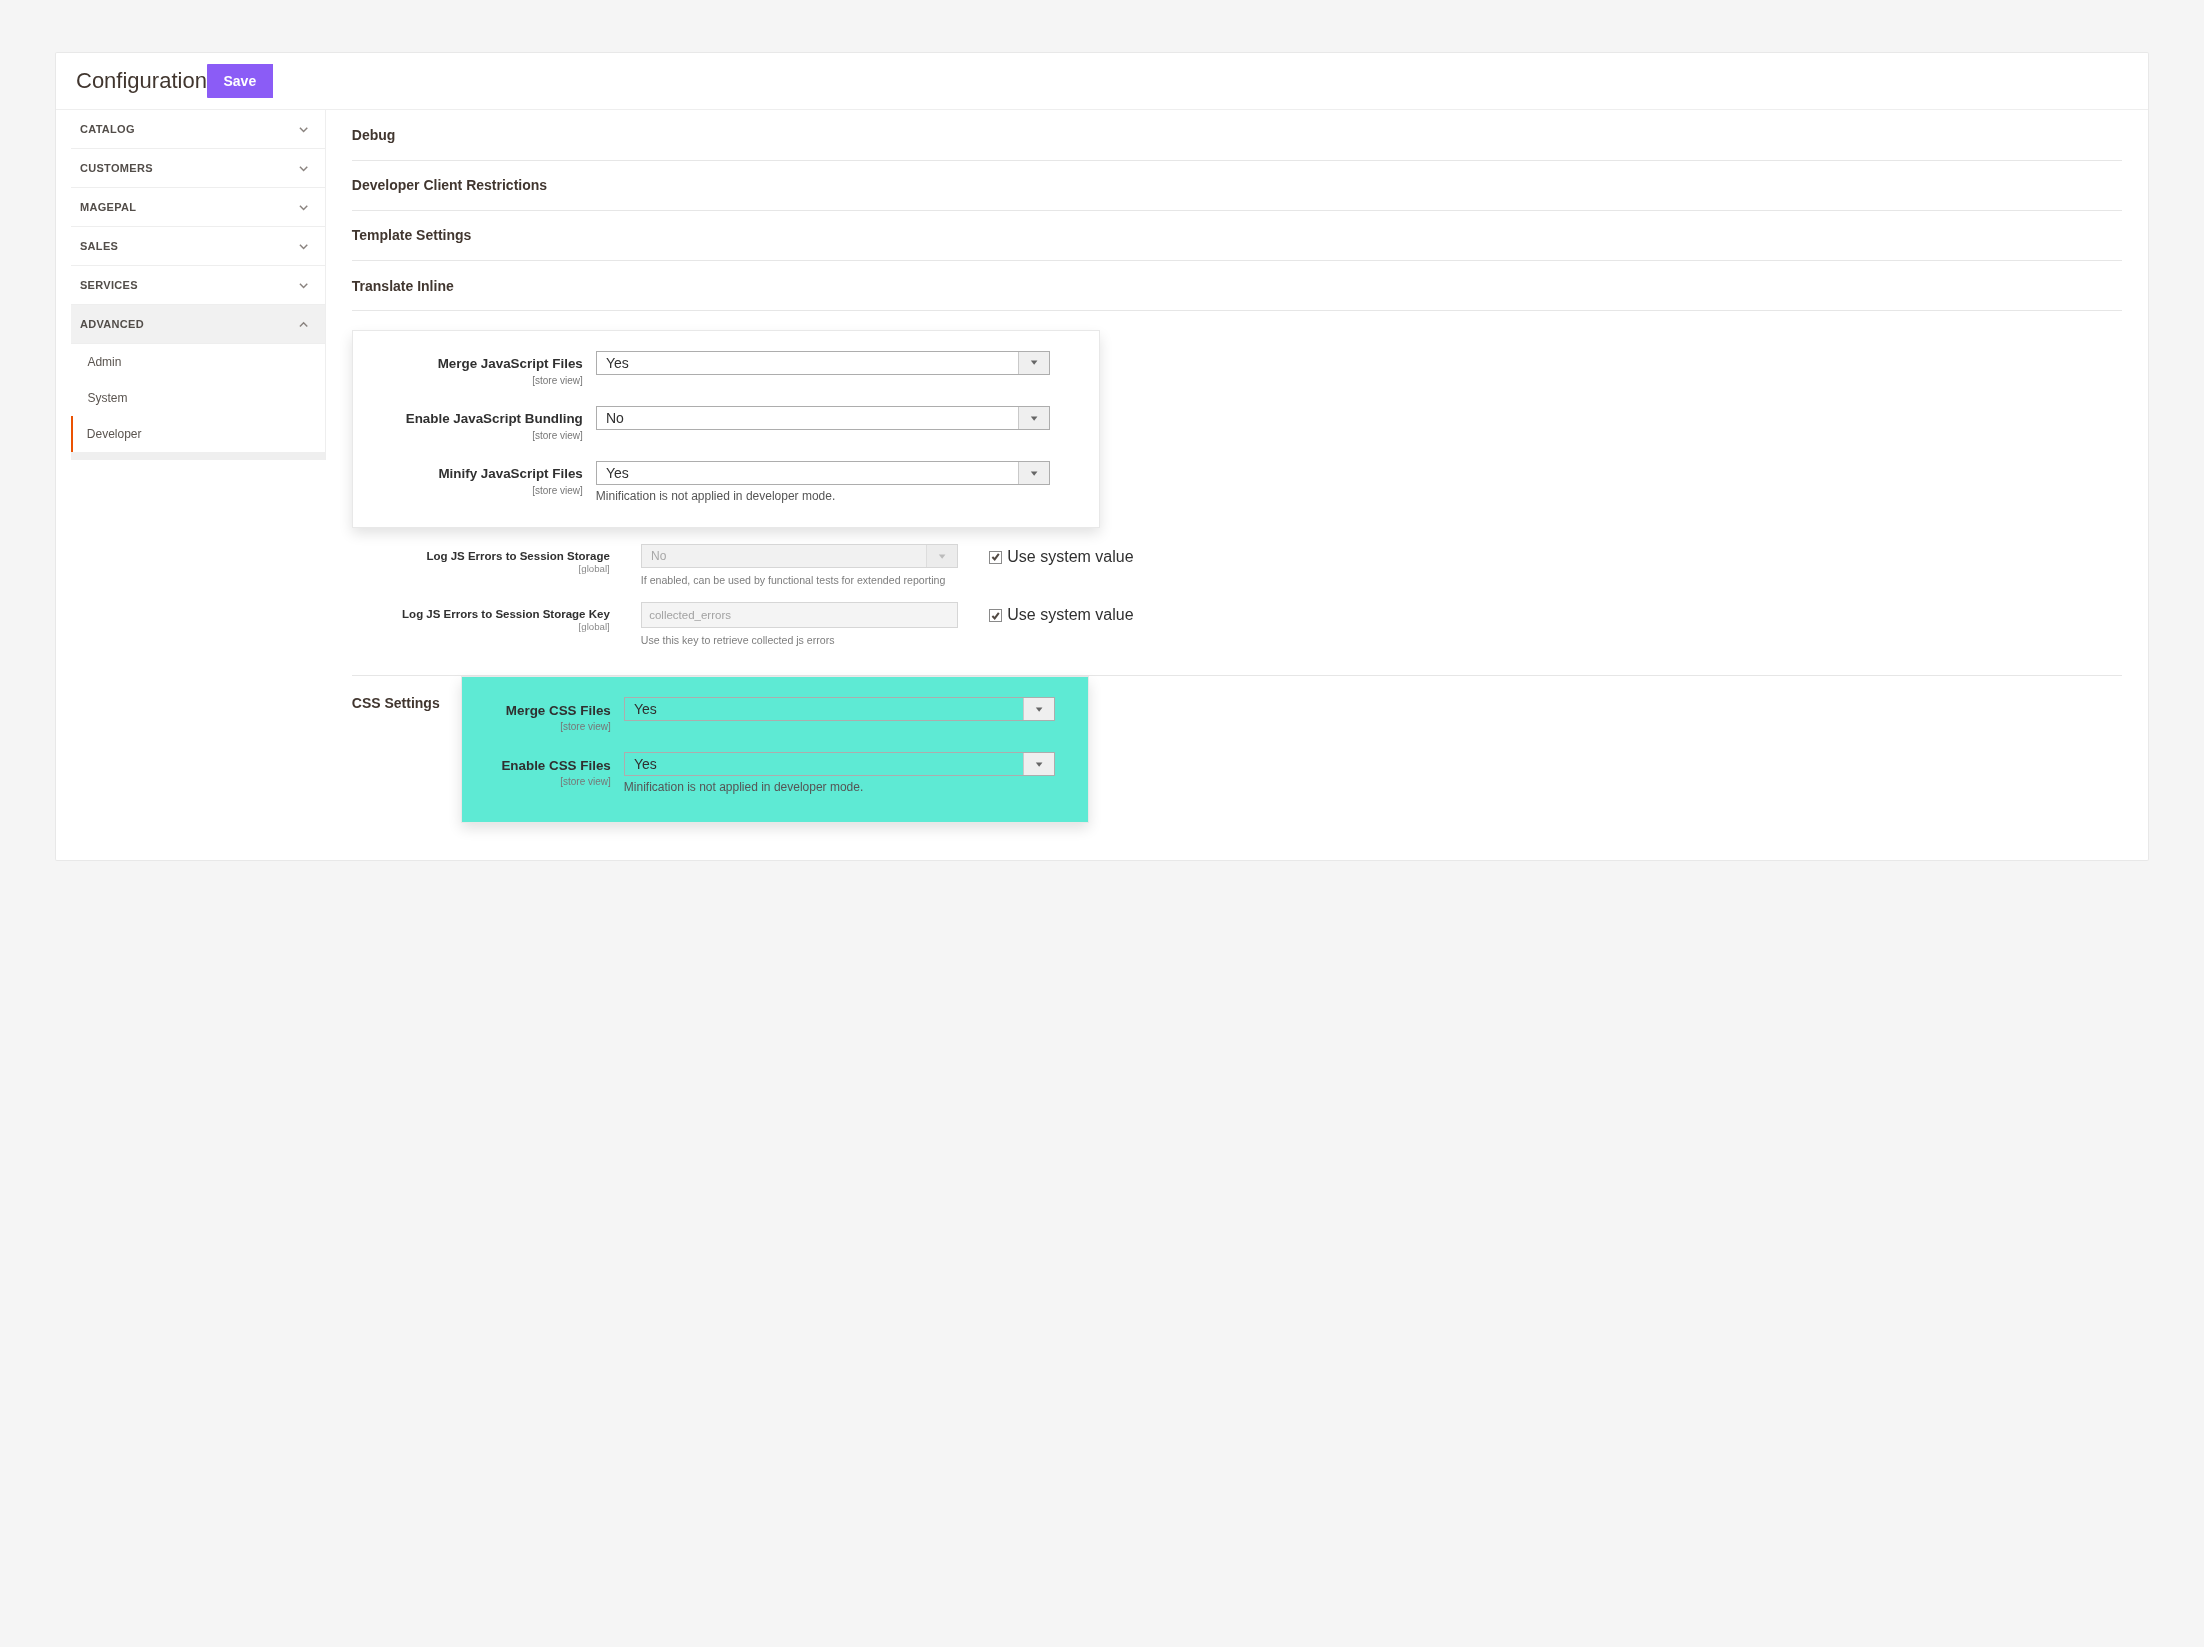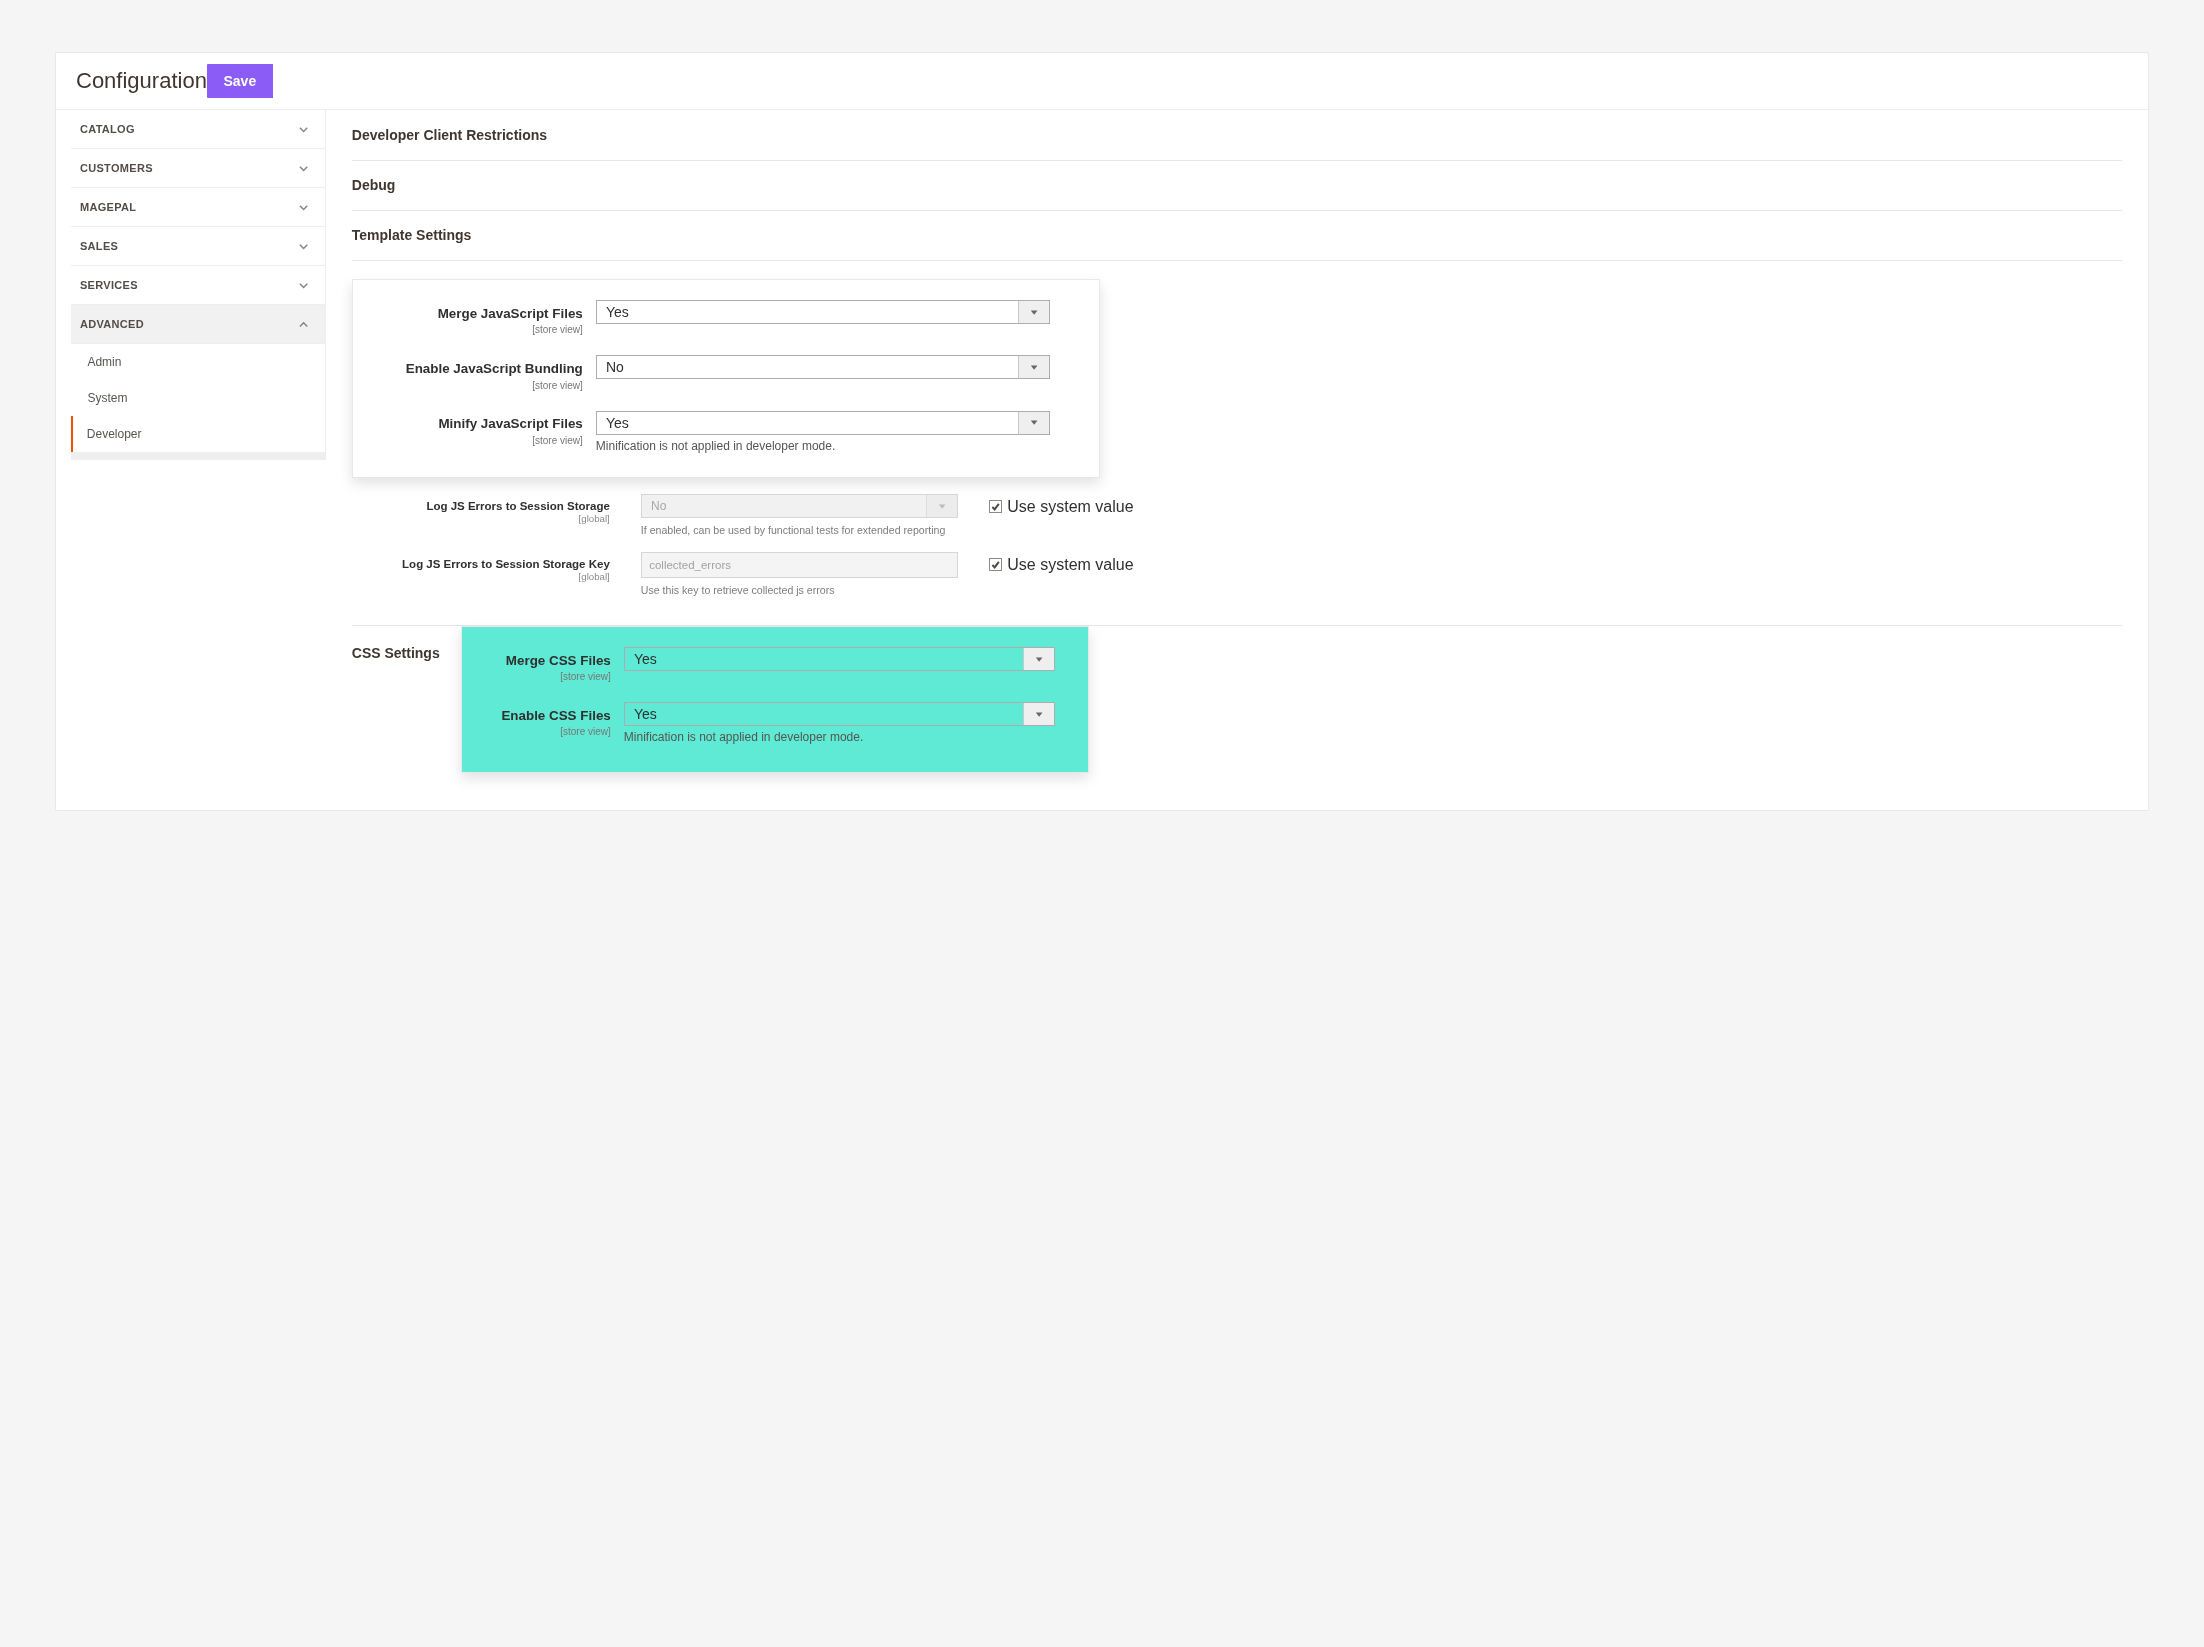--- a/index.html
+++ b/index.html
@@ -285,23 +285,24 @@
       </div>
       <div class="sub-items">
         <div class="sub-item">Admin</div>
         <div class="sub-item">System</div>
         <div class="sub-item active">Developer</div>
       </div>
       <div class="sidebar-footer"></div>
     </nav>
 
     <main class="main">
+      <div class="section-head">Debug</div>
       <div class="section-head">Developer Client Restrictions</div>
-      <div class="section-head">Debug</div>
       <div class="section-head">Template Settings</div>
+      <div class="section-head">Translate Inline</div>
 
       <div class="js-card">
 
         <div class="field-row">
           <div class="field-label-col">
             <span class="field-label">Merge JavaScript Files</span>
             <span class="field-scope">[store view]</span>
           </div>
           <div class="field-input-col">
             <div class="select">

